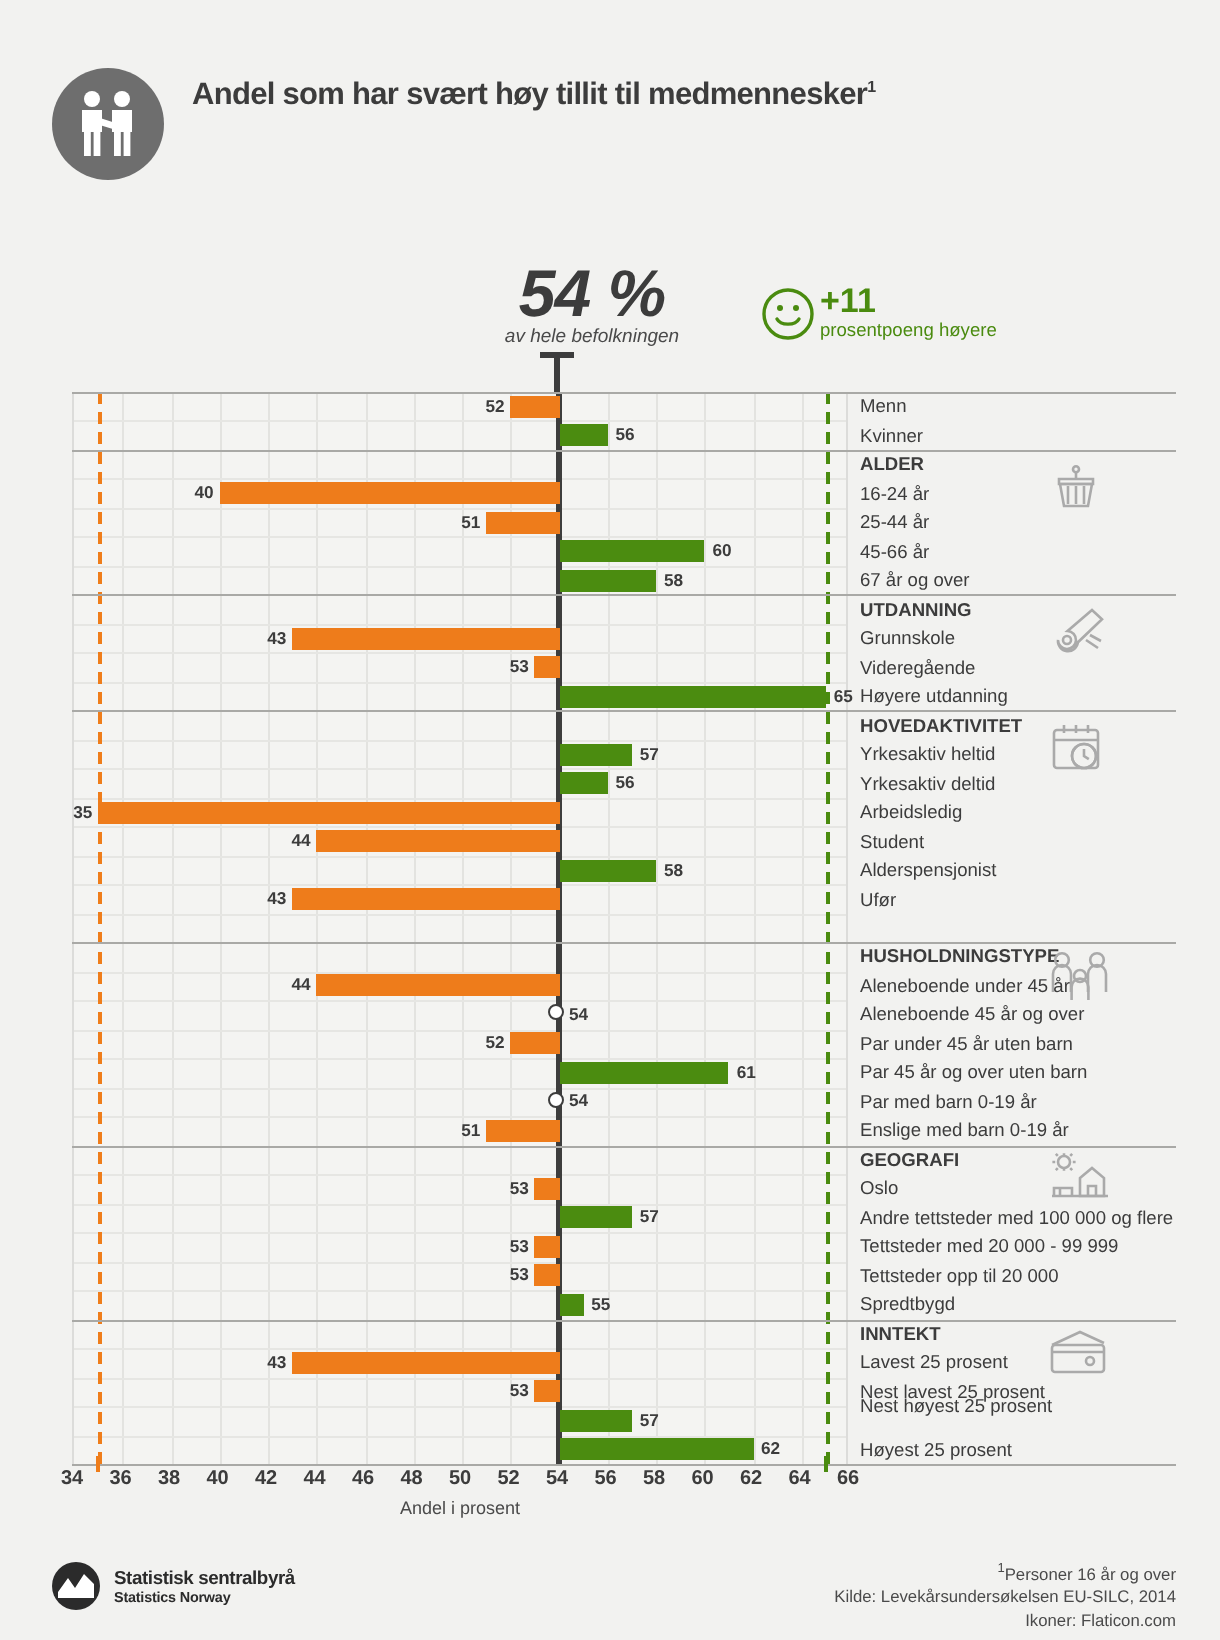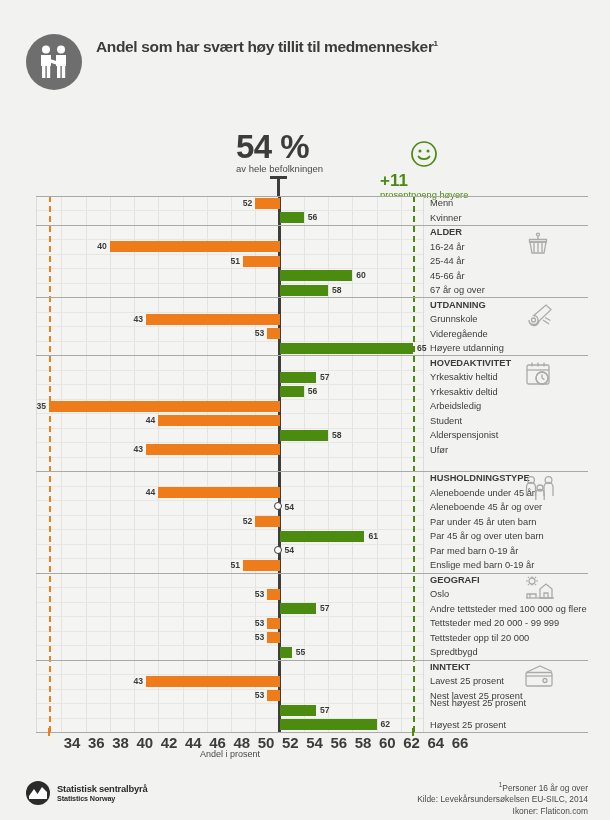--- a/index.html
+++ b/index.html
@@ -17,28 +17,28 @@
   .header-icon { width: 56px; height: 56px; border-radius: 50%; background: #6e6e6e; flex: 0 0 56px; position: relative; }
   .header-icon svg { position: absolute; left: 12px; top: 10px; }
   .header-text { padding-top: 1px; }
   .header-title { font-size: 15.5px; font-weight: bold; letter-spacing: -0.35px; color: #3c3c3c; line-height: 17px; }
   .header-title sup { font-size: 8px; vertical-align: super; }
   .header-sub { font-size: 10.8px; line-height: 14.6px; color: #4a4a4a; margin-top: 3px; max-width: 480px; }
 
   
   .kpi { position: absolute; }
   .kpi-left { left: 26px; top: 140px; display: flex; align-items: flex-start; gap: 2px; }
-  .kpi-right { left: 380px; top: 140px; display: flex; align-items: center; gap: 2px; flex-direction: column; }
+  .kpi-right { left: 380px; top: 140px; display: flex; align-items: flex-end; gap: 2px; }
   .face { width: 28px; height: 28px; flex: 0 0 28px; }
   .kpi-val { font-size: 17px; font-weight: bold; line-height: 17px; margin-top: 2px; }
   .kpi-cap { font-size: 9.3px; line-height: 11px; margin-top: 1px; }
   .kpi-left .kpi-val, .kpi-left .kpi-cap { color: #ef7d1a; }
   .kpi-right .kpi-val, .kpi-right .kpi-cap { color: #4a8b0f; }
 
-  .kpi-center { left: 236px; top: 130px; width: 120px; text-align: left; }
+  .kpi-center { left: 236px; top: 130px; width: 120px; text-align: center; font-style: italic; }
   .kpi-center .big { font-size: 33px; font-weight: bold; color: #3c3c3c; letter-spacing: -0.5px; line-height: 34px; }
   .kpi-center .small { font-size: 9.5px; color: #4a4a4a; margin-top: -1px; }
 
   
   .plot {
     position: absolute; left: 36px; top: 196px;
     width: 388px; height: 536px;
     background: #f4f4f2;
     border: 1px solid #dcdcda;
     border-top: none; border-bottom: none;
@@ -63,21 +63,21 @@
   .dot { position: absolute; width: 8px; height: 8px; border-radius: 50%; background: #ffffff; border: 1.4px solid #3d3d3d; }
 
   
   .labels { position: absolute; left: 430px; top: 196px; width: 180px; height: 536px; }
   .rowlabel { position: absolute; left: 0; font-size: 9.3px; color: #3c3c3c; line-height: 12px; white-space: nowrap; }
   .rowlabel.grp { font-weight: bold; }
   .grpicon { position: absolute; color: #a8a8a5; }
 
   
   .axis { position: absolute; left: 0; top: 734px; width: 610px; height: 30px; }
-  .tick { position: absolute; top: 0; font-size: 15px; font-weight: bold; color: #3c3c3c; transform: translateX(-50%); margin-left: 36px; }
+  .tick { position: absolute; top: 0; font-size: 10px; font-weight: bold; color: #3c3c3c; transform: translateX(-50%); }
   .axis-title { position: absolute; top: 15px; left: 230px; font-size: 9px; color: #4a4a4a; }
   .tickmark { position: absolute; top: -6px; width: 0; height: 8px; border-left: 2px dashed; }
 
   
   .footer { position: absolute; left: 0; top: 775px; width: 610px; height: 45px; }
   .logo { position: absolute; left: 26px; top: 6px; display: flex; align-items: center; gap: 7px; }
   .logo-mark { width: 24px; height: 24px; border-radius: 50%; background: #2b2b2b; position: relative; overflow: hidden; }
   .logo-mark svg { position: absolute; left: 3px; top: 6px; }
   .logo-txt1 { font-size: 9.4px; font-weight: bold; color: #2b2b2b; line-height: 11px; letter-spacing: -0.2px; }
   .logo-txt2 { font-size: 7.2px; font-weight: bold; color: #2b2b2b; line-height: 9px; letter-spacing: -0.1px; }

